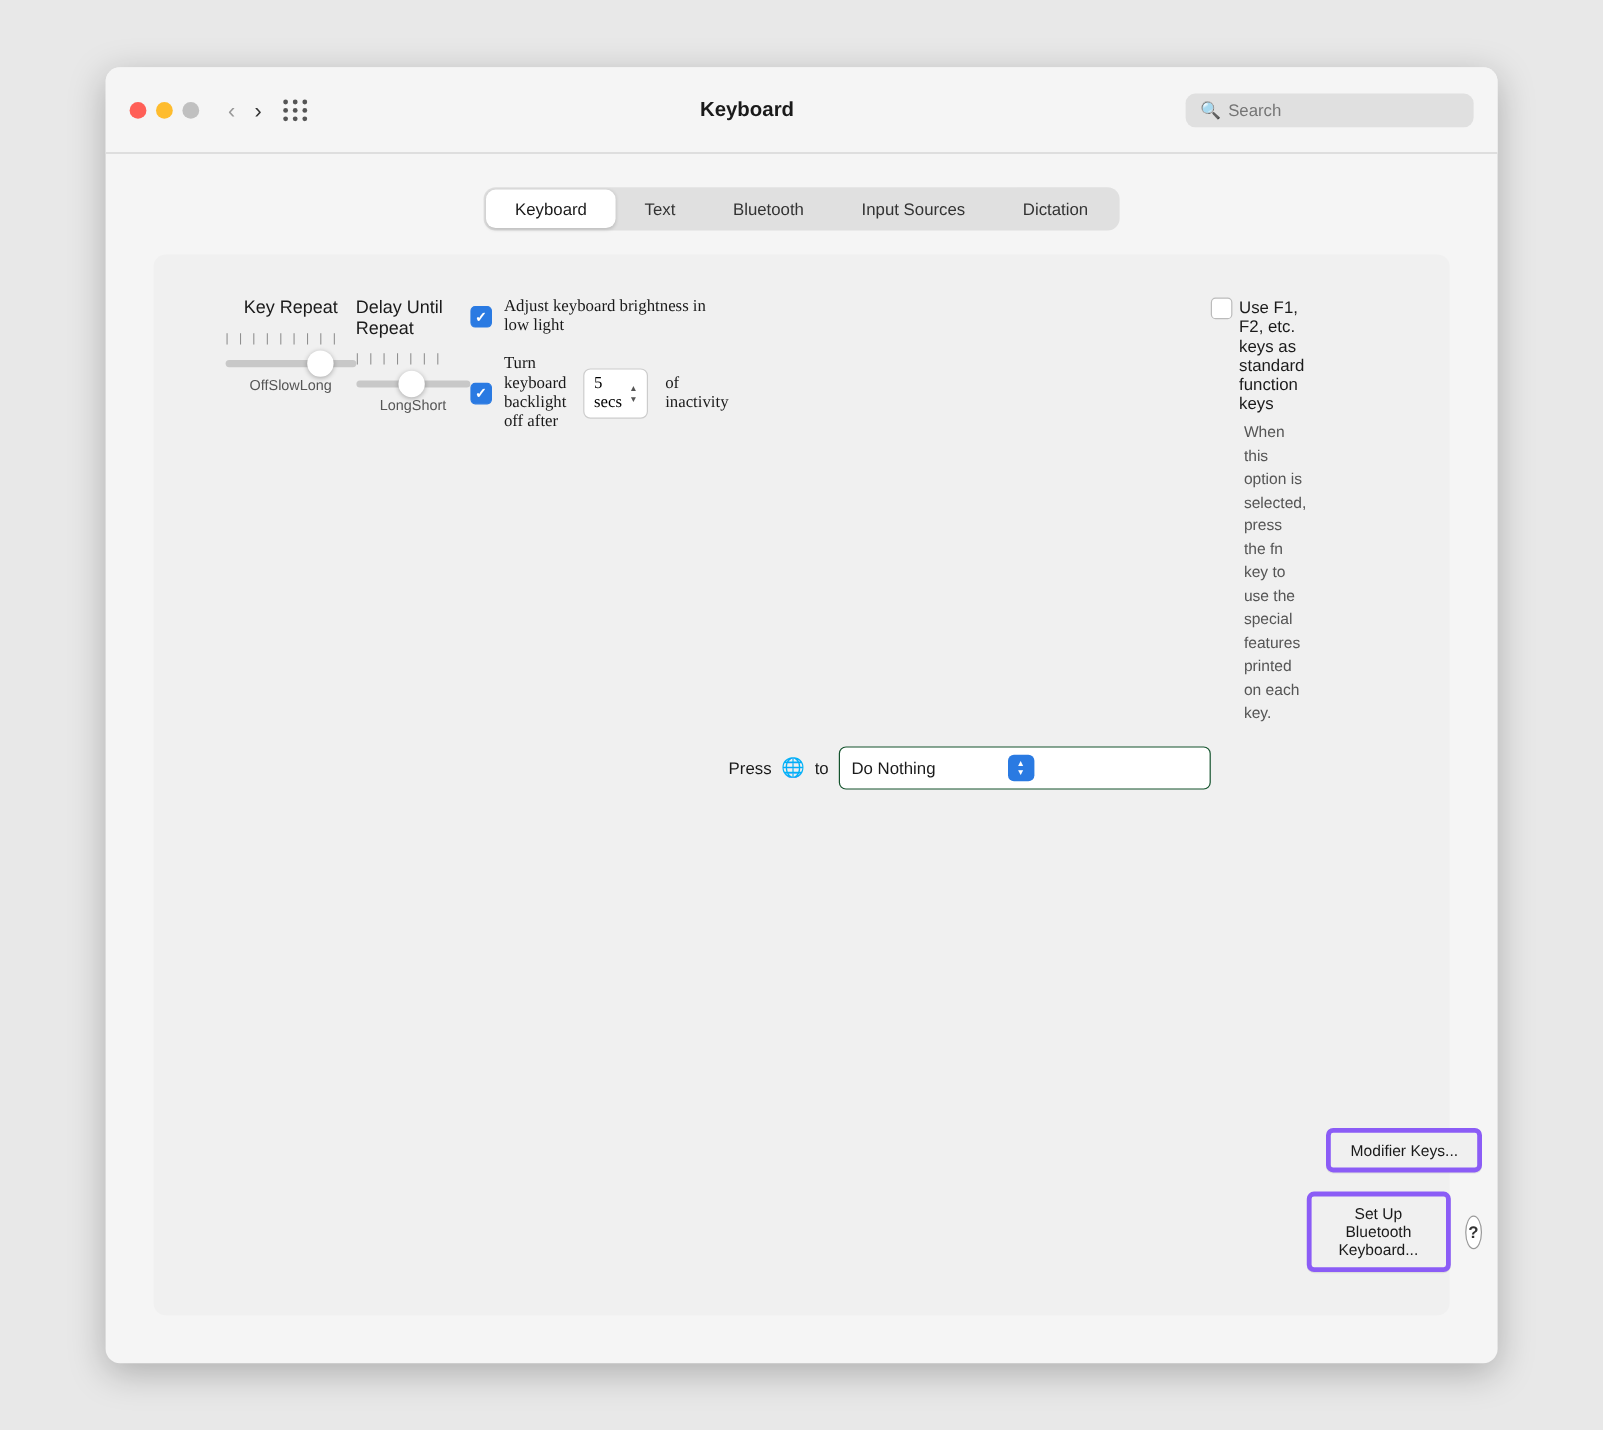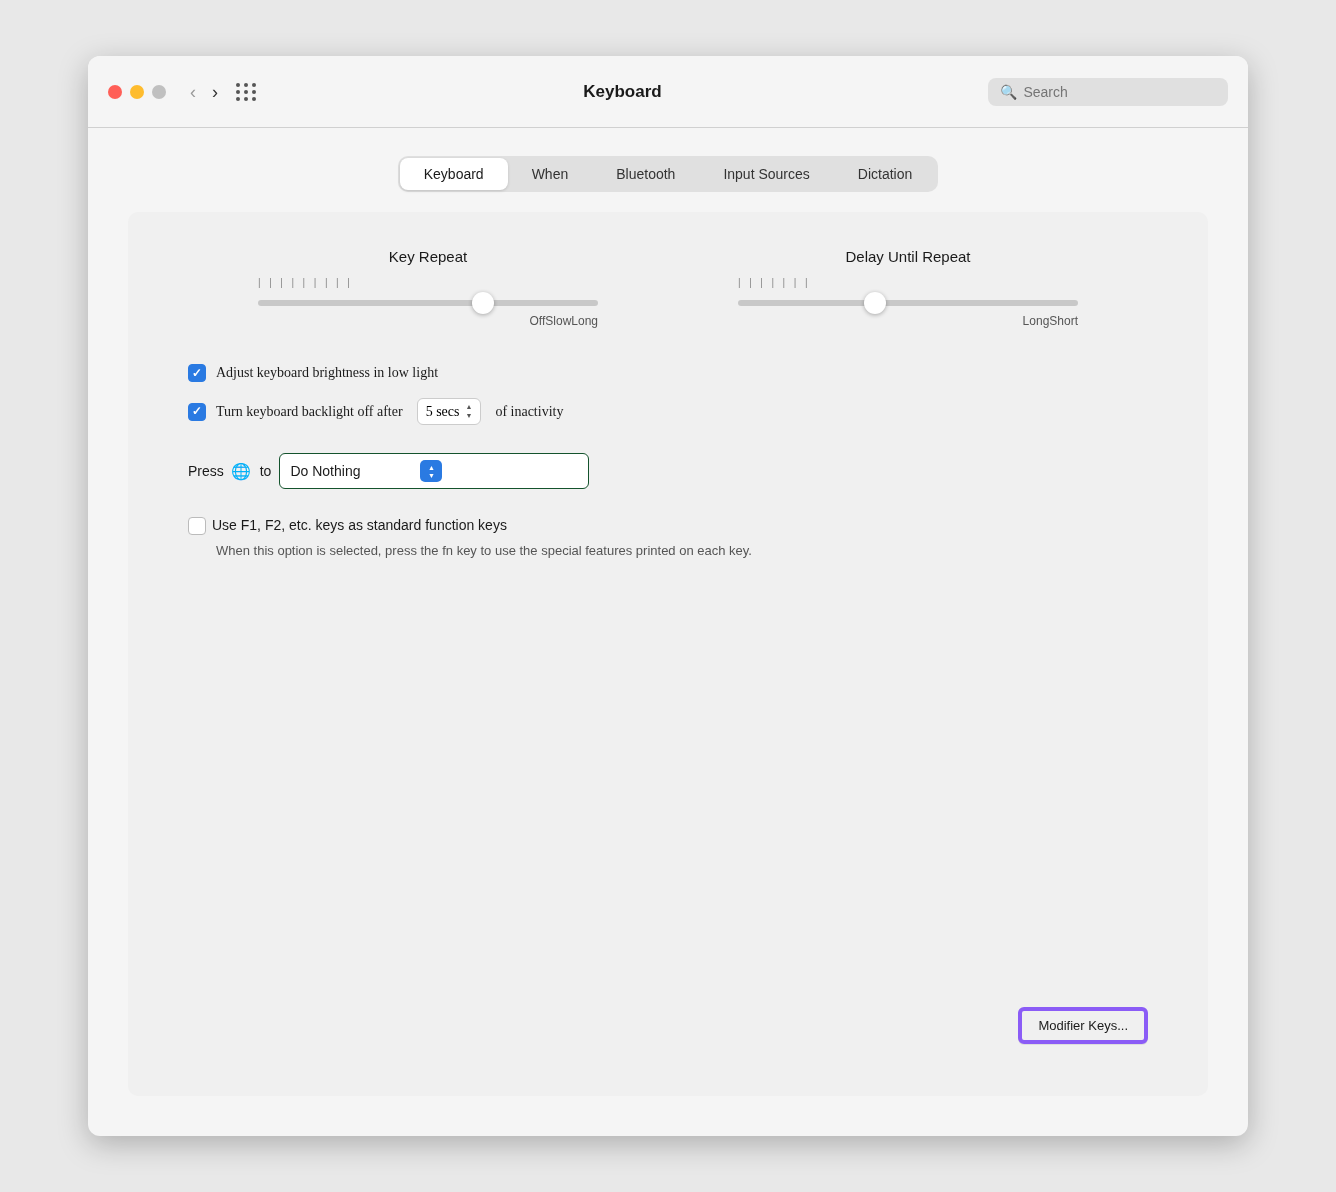--- a/index.html
+++ b/index.html
@@ -143,21 +143,21 @@
       font-weight: 500;
     }
 
     
     .panel {
       background: #f0f0f0;
       border-radius: 10px;
       flex: 1;
       padding: 36px 60px;
       display: flex;
-      flex-direction: column;
+      flex-direction: row;
     }
 
     
     .sliders-row {
       display: flex;
       justify-content: space-around;
       margin-bottom: 36px;
     }
 
     .slider-group {
@@ -197,24 +197,25 @@
       height: 22px;
       background: white;
       border-radius: 50%;
       top: 50%;
       transform: translateY(-50%);
       box-shadow: 0 1px 4px rgba(0,0,0,0.3);
     }
 
     .slider-labels {
       display: flex;
-      justify-content: flex-end;
+      justify-content: flex-start;
       width: 100%;
       font-size: 12px;
       color: #555;
+      margin-left: 40px;
     }
 
     
     .options-section {
       display: flex;
       flex-direction: column;
       gap: 16px;
       margin-bottom: 28px;
       font-family: Liberation Serif, serif;
     }
@@ -445,21 +446,21 @@
       <span class="search-icon">🔍</span>
       <input class="search-input" type="text" placeholder="Search" style="">
     </div>
   </div>
 
   <div class="content">
 
     <div class="tabs-container">
       <div class="tabs">
         <div class="tab active">Keyboard</div>
-        <div class="tab">When</div>
+        <div class="tab">Text</div>
         <div class="tab">Bluetooth</div>
         <div class="tab">Input Sources</div>
         <div class="tab">Dictation</div>
       </div>
     </div>
 
     <div class="panel">
 
       <div class="sliders-row">
 
@@ -533,17 +534,21 @@
           <span class="option-label">Use F1, F2, etc. keys as standard function keys</span>
         </div>
         <div class="fkeys-description">When this option is selected, press the fn key to use the special features printed on
 each key.</div>
       </div>
 
       <div class="bottom-area">
         <div class="modifier-btn-row">
           <button class="mac-button">Modifier Keys...</button>
         </div>
+        <div class="bottom-btn-row">
+          <button class="mac-button">Set Up Bluetooth Keyboard...</button>
+          <div class="help-btn">?</div>
+        </div>
       </div>
 
     </div>
   </div>
 </div>
 
 </body></html>

